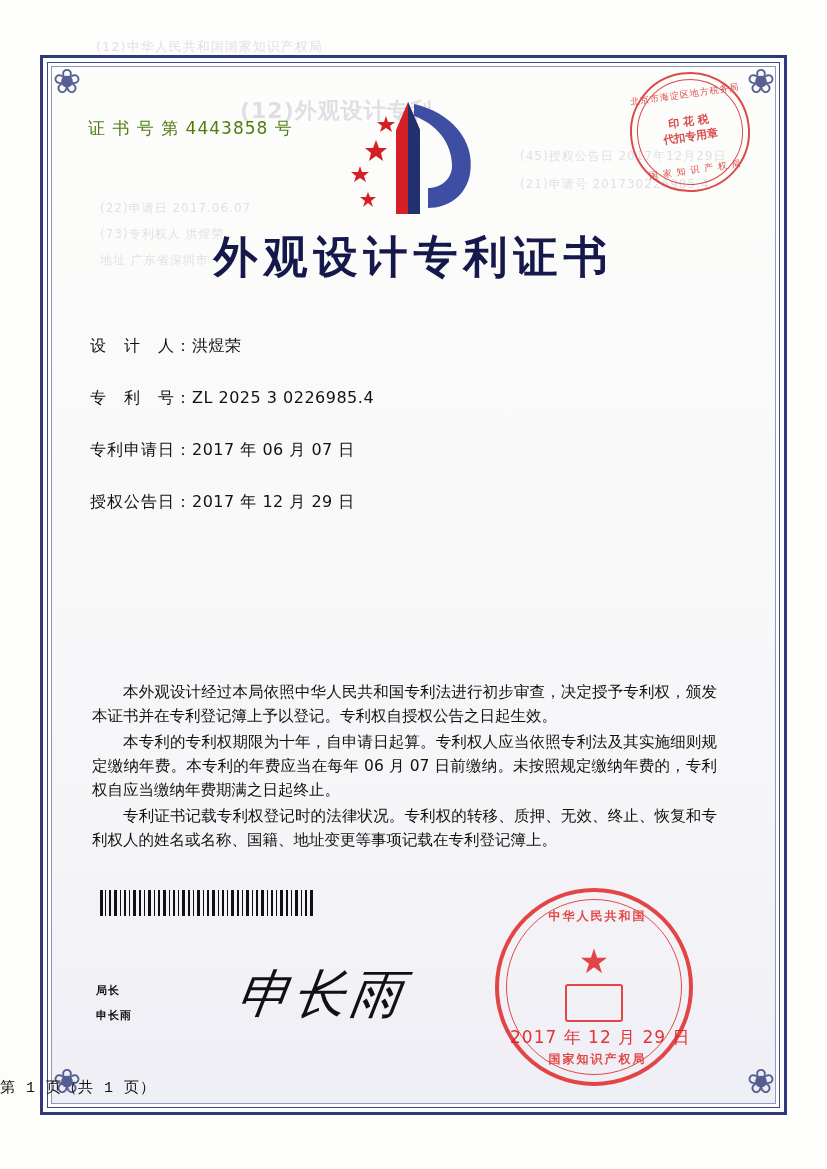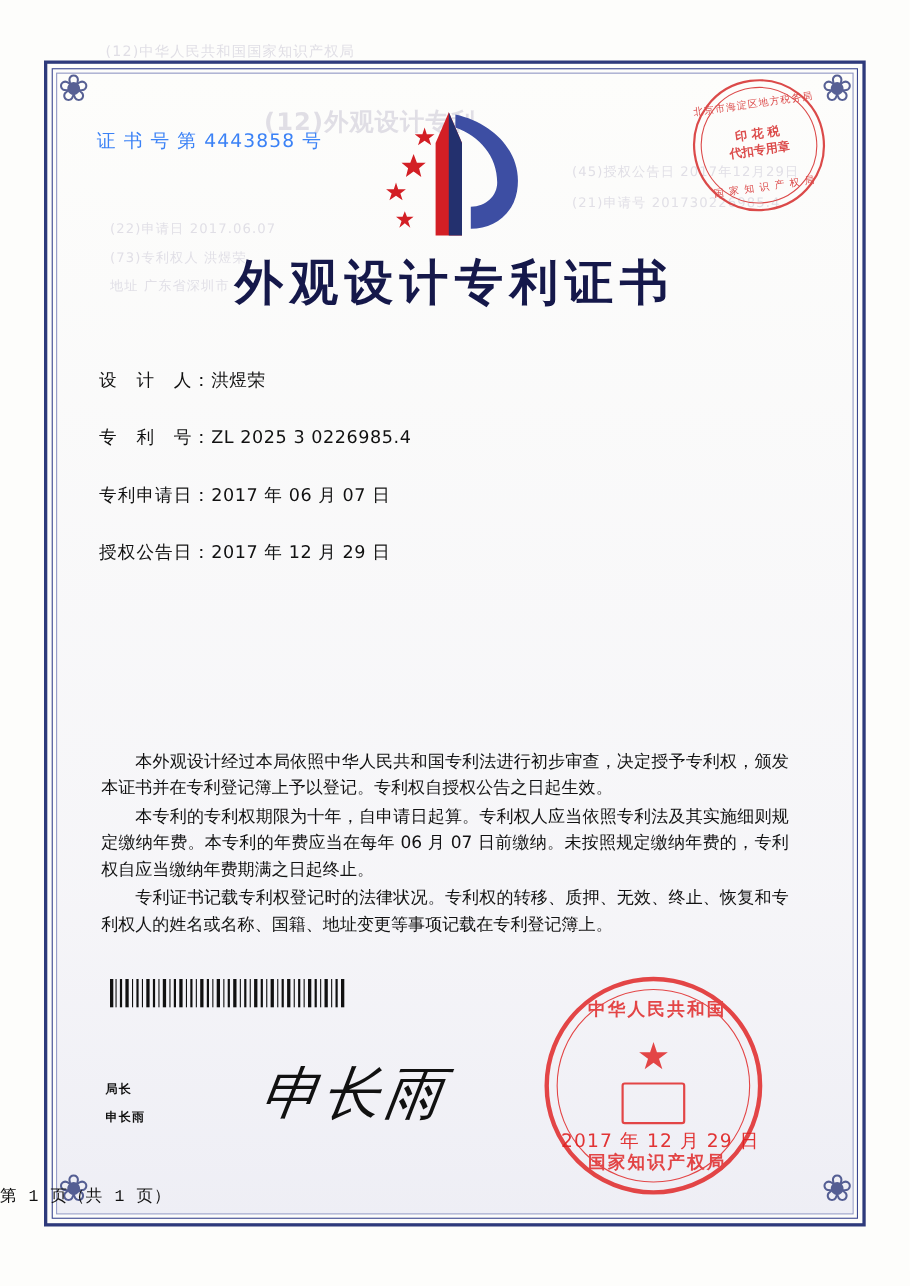--- a/index.html
+++ b/index.html
@@ -86,21 +86,21 @@
     background:
       linear-gradient(180deg, rgba(240,240,248,0) 0%, rgba(232,231,243,.35) 72%, rgba(226,226,240,.55) 100%);
     pointer-events: none;
   }
 
   
   .cert-no {
     position: absolute;
     left: 88px; top: 117px;
     font-size: 17px;
-    color: #3b82f6;
+    color: #4d7c0f;
     letter-spacing: 1px;
   }
 
   
   .logo {
     position: absolute;
     left: 342px; top: 96px;
     width: 150px; height: 130px;
   }
 
@@ -234,21 +234,21 @@
     left: 50%; top: 92px;
     transform: translateX(-50%);
     width: 54px; height: 34px;
     border: 2px solid #e02020;
     border-radius: 3px;
   }
   .seal .seal-arc {
     position: absolute;
     left: 7px; right: 0;
     text-align: center;
-    font-size: 16px;
+    font-size: 12px;
     letter-spacing: 2px;
     font-weight: bold;
   }
   .seal .seal-arc.top { top: 16px; }
   .seal .seal-arc.bot { bottom: 14px; }
 
   .seal-date {
     position: absolute;
     left: 510px; top: 1026px;
     font-size: 17px;

